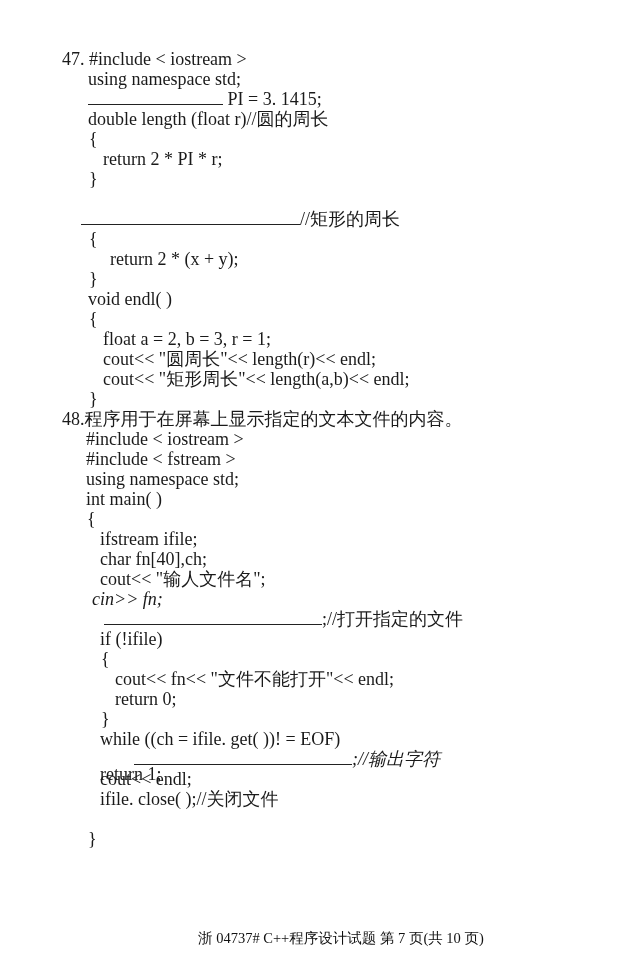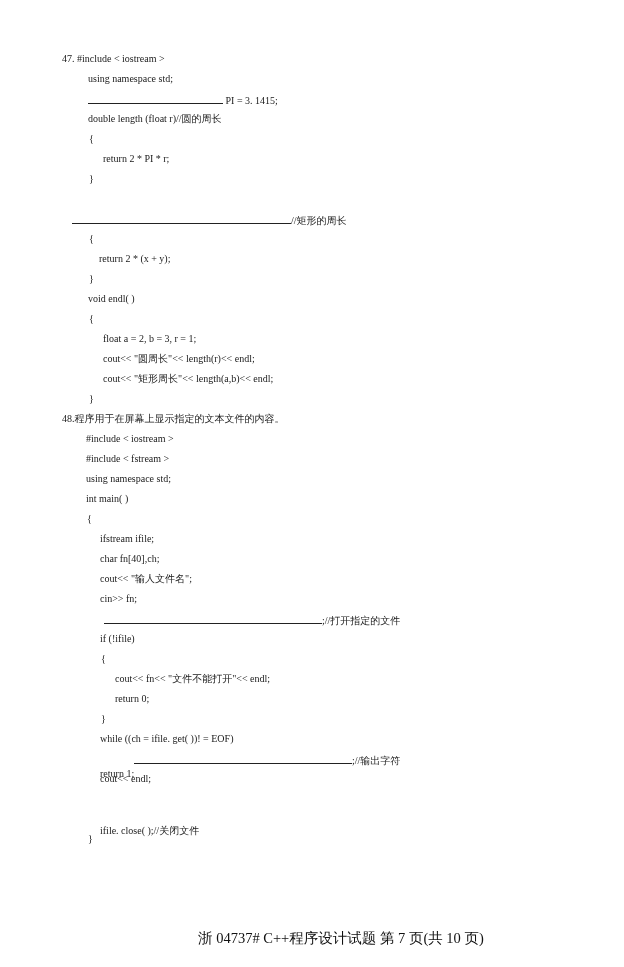--- a/index.html
+++ b/index.html
@@ -10,21 +10,21 @@
   body {
     width: 624px;
     height: 967px;
     position: relative;
     overflow: hidden;
     font-family: "Liberation Serif", "DejaVu Serif", serif;
     color: #1a1a1a;
   }
   .line {
     position: absolute;
-    font-size: 10px;
+    font-size: 18px;
     line-height: 16px;
     white-space: pre;
     letter-spacing: 0;
   }
   .qnum {
     display: inline-block;
   }
   .blank {
     display: inline-block;
     border-bottom: 1px solid #222;
@@ -46,50 +46,50 @@
 
 <div>
   <div class="line" style="left:62px; top:51px;"><span class="qnum">47.</span> <span>#include &lt; iostream &gt;</span></div>
   <div class="line" style="left:88px; top:71px;">using namespace std;</div>
   <div class="line" style="left:88px; top:91px;"><span class="blank" style="width:135px;"></span><span> PI = 3. 1415;</span></div>
   <div class="line" style="left:88px; top:111px;">double length (float r)//圆的周长</div>
   <div class="line" style="left:89px; top:131px;">{</div>
   <div class="line" style="left:103px; top:151px;">return 2 * PI * r;</div>
   <div class="line" style="left:89px; top:171px;">}</div>
 
-  <div class="line" style="left:72px; top:211px;text-align:center;"><span class="blank" style="width:219px;"></span><span>//矩形的周长</span></div>
+  <div class="line" style="left:81px; top:211px;text-align:center;"><span class="blank" style="width:219px;"></span><span>//矩形的周长</span></div>
   <div class="line" style="left:89px; top:231px;">{</div>
-  <div class="line" style="left:99px; top:251px;">return 2 * (x + y);</div>
+  <div class="line" style="left:110px; top:251px;">return 2 * (x + y);</div>
   <div class="line" style="left:89px; top:271px;">}</div>
   <div class="line" style="left:88px; top:291px;">void endl( )</div>
   <div class="line" style="left:89px; top:311px;">{</div>
   <div class="line" style="left:103px; top:331px;">float a = 2, b = 3, r = 1;</div>
   <div class="line" style="left:103px; top:351px;">cout&lt;&lt; "圆周长"&lt;&lt; length(r)&lt;&lt; endl;</div>
   <div class="line" style="left:103px; top:371px;">cout&lt;&lt; "矩形周长"&lt;&lt; length(a,b)&lt;&lt; endl;</div>
   <div class="line" style="left:89px; top:391px;">}</div>
 </div>
 
 <div>
   <div class="line" style="left:62px; top:411px;"><span class="qnum">48.</span><span>程序用于在屏幕上显示指定的文本文件的内容。</span></div>
   <div class="line" style="left:86px; top:431px;">#include &lt; iostream &gt;</div>
   <div class="line" style="left:86px; top:451px;">#include &lt; fstream &gt;</div>
   <div class="line" style="left:86px; top:471px;">using namespace std;</div>
   <div class="line" style="left:86px; top:491px;">int main( )</div>
   <div class="line" style="left:87px; top:511px;">{</div>
   <div class="line" style="left:100px; top:531px;">ifstream ifile;</div>
   <div class="line" style="left:100px; top:551px;">char fn[40],ch;</div>
   <div class="line" style="left:100px; top:571px;">cout&lt;&lt; "输人文件名";</div>
-  <div class="line" style="left:100px; top:591px;">cin&gt;&gt; fn;</div>
+  <div class="line" style="left:92px; top:591px;font-style:italic;">cin&gt;&gt; fn;</div>
   <div class="line" style="left:104px; top:611px;"><span class="blank" style="width:218px;"></span><span>;//打开指定的文件</span></div>
   <div class="line" style="left:100px; top:631px;">if (!ifile)</div>
   <div class="line" style="left:101px; top:651px;">{</div>
   <div class="line" style="left:115px; top:671px;">cout&lt;&lt; fn&lt;&lt; "文件不能打开"&lt;&lt; endl;</div>
   <div class="line" style="left:115px; top:691px;">return 0;</div>
   <div class="line" style="left:101px; top:711px;">}</div>
   <div class="line" style="left:100px; top:731px;">while ((ch = ifile. get( ))! = EOF)</div>
-  <div class="line" style="left:134px; top:751px;"><span class="blank" style="width:218px;"></span><span>;//输出字符</span></div>
+  <div class="line" style="left:134px; top:751px;font-style:italic;"><span class="blank" style="width:218px;"></span><span>;//输出字符</span></div>
   <div class="line" style="left:100px; top:771px;">cout&lt;&lt; endl;</div>
-  <div class="line" style="left:100px; top:791px;margin-top:32px;">ifile. close( );//关闭文件</div>
+  <div class="line" style="left:100px; top:791px;">ifile. close( );//关闭文件</div>
   <div class="line" style="left:100px; top:766px;">return 1;</div>
   <div class="line" style="left:88px; top:831px;">}</div>
 </div>
 
 <div class="footer">浙 04737# C++程序设计试题 第 7 页(共 10 页)</div>
 
 </body></html>

